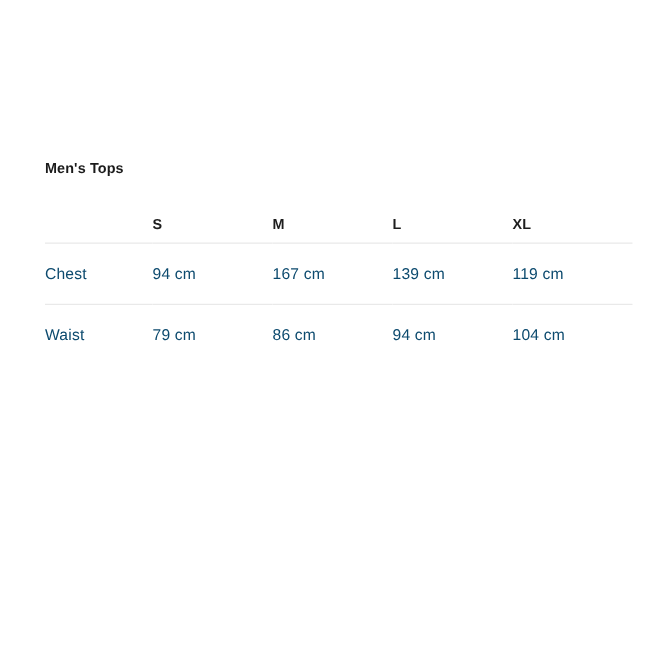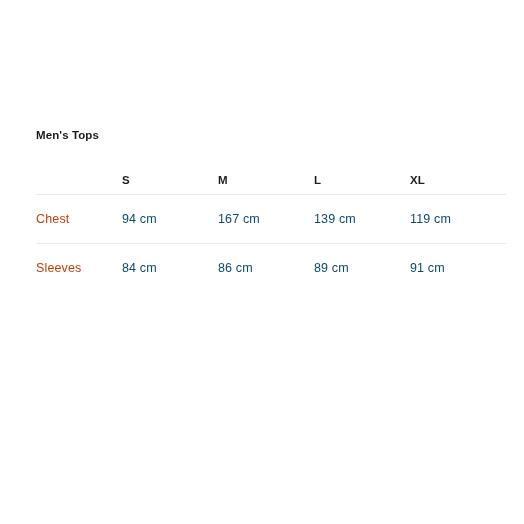--- a/index.html
+++ b/index.html
@@ -76,21 +76,21 @@
 
   tbody td {
     font-size: 12.5px;
     color: #0c4a6e;
     height: 48px;
     letter-spacing: 0.15px;
     font-weight: normal;
   }
 
   tbody td.row-label {
-    color: #c2410c;
+    color: #0c4a6e;
   }
 </style>
 </head>
 <body>
 
 <div class="page">
 
   <section class="size-chart">
 
     <h2 class="chart-title">Men's Tops</h2>
@@ -116,23 +116,23 @@
 
       <tbody>
         <tr>
           <td class="row-label">Chest</td>
           <td>94 cm</td>
           <td>167 cm</td>
           <td>139 cm</td>
           <td>119 cm</td>
         </tr>
         <tr>
-          <td class="row-label">Sleeves</td>
-          <td>84 cm</td>
+          <td class="row-label">Waist</td>
+          <td>79 cm</td>
           <td>86 cm</td>
-          <td>89 cm</td>
-          <td>91 cm</td>
+          <td>94 cm</td>
+          <td>104 cm</td>
         </tr>
       </tbody>
     </table>
 
   </section>
 </div>
 
 </body></html>

